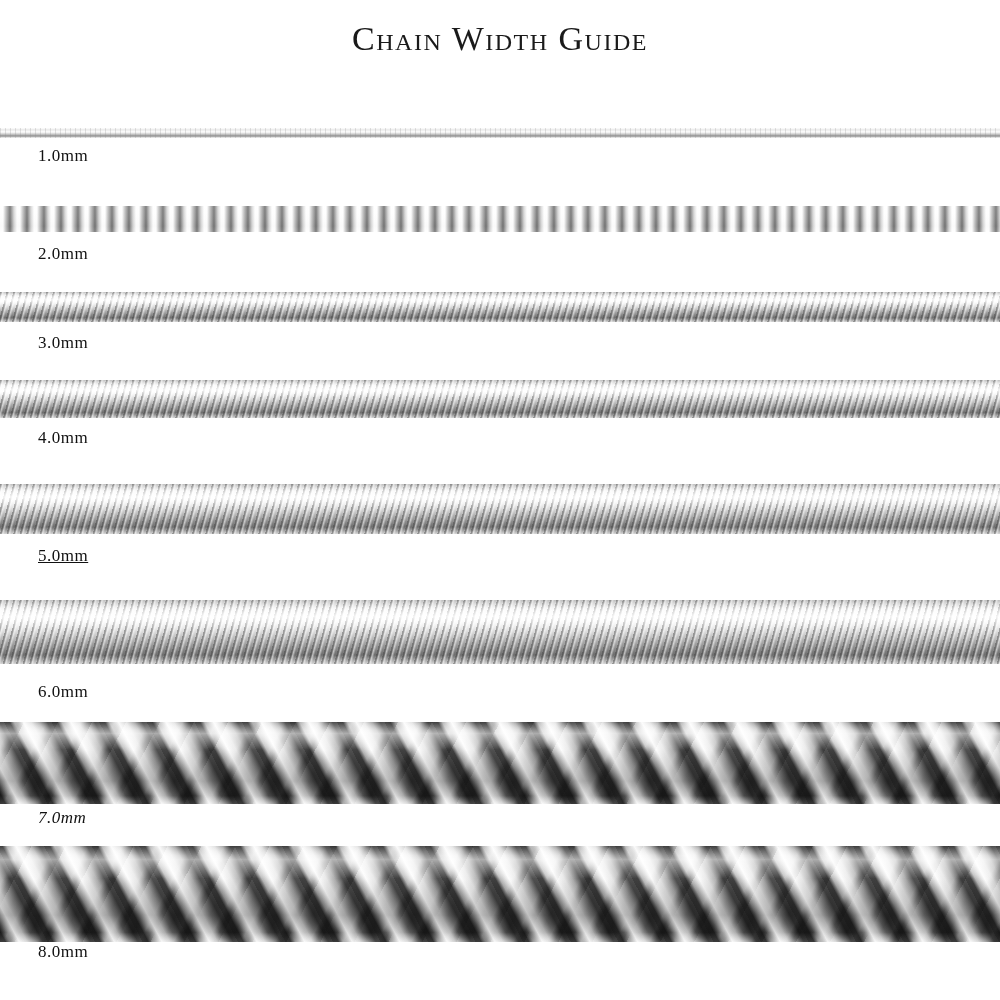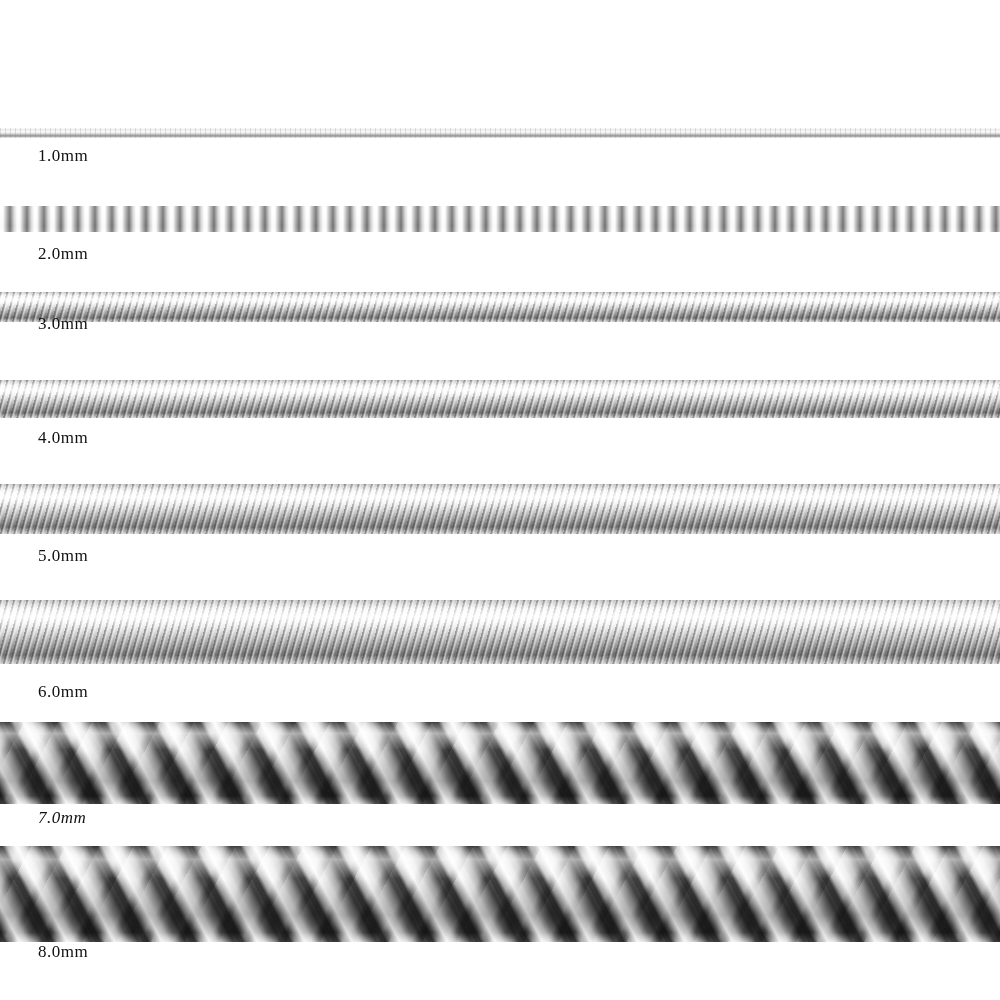--- a/index.html
+++ b/index.html
@@ -185,35 +185,36 @@
         rgba(0,0,0,0.22) 72%,
         rgba(0,0,0,0.0) 100%);
     z-index: 2;
   }
 </style>
 </head>
 <body>
 
 <div id="page">
 
+  <div id="title">Chain Width Guide</div>
 
   <div class="chain c-thin" style="top:128px;height:10px;"></div>
   <div class="label" style="top:146px;">1.0mm</div>
 
   <div class="chain c-bead" style="top:206px;height:26px;"></div>
   <div class="label" style="top:236px;margin-top:8px;">2.0mm</div>
 
   <div class="chain c-snake" style="top:292px;height:30px;"></div>
-  <div class="label" style="top:314px;">3.0mm</div>
+  <div class="label" style="top:333px;">3.0mm</div>
 
   <div class="chain c-snake" style="top:380px;height:38px;"></div>
   <div class="label" style="top:428px;text-align:center;">4.0mm</div>
 
   <div class="chain c-snake" style="top:484px;height:50px;"></div>
-  <div class="label" style="top:546px;">5.0mm</div>
+  <div class="label" style="top:546px;text-decoration:underline;">5.0mm</div>
 
   <div class="chain c-snake" style="top:600px;height:64px;"></div>
   <div class="label" style="top:682px;">6.0mm</div>
 
   <div class="chain c-rope" style="top:722px;height:82px;"></div>
   <div class="label" style="top:808px;font-style:italic;">7.0mm</div>
 
   <div class="chain c-rope" style="top:846px;height:96px;"></div>
   <div class="label" style="top:922px;margin-top:20px;">8.0mm</div>
 

